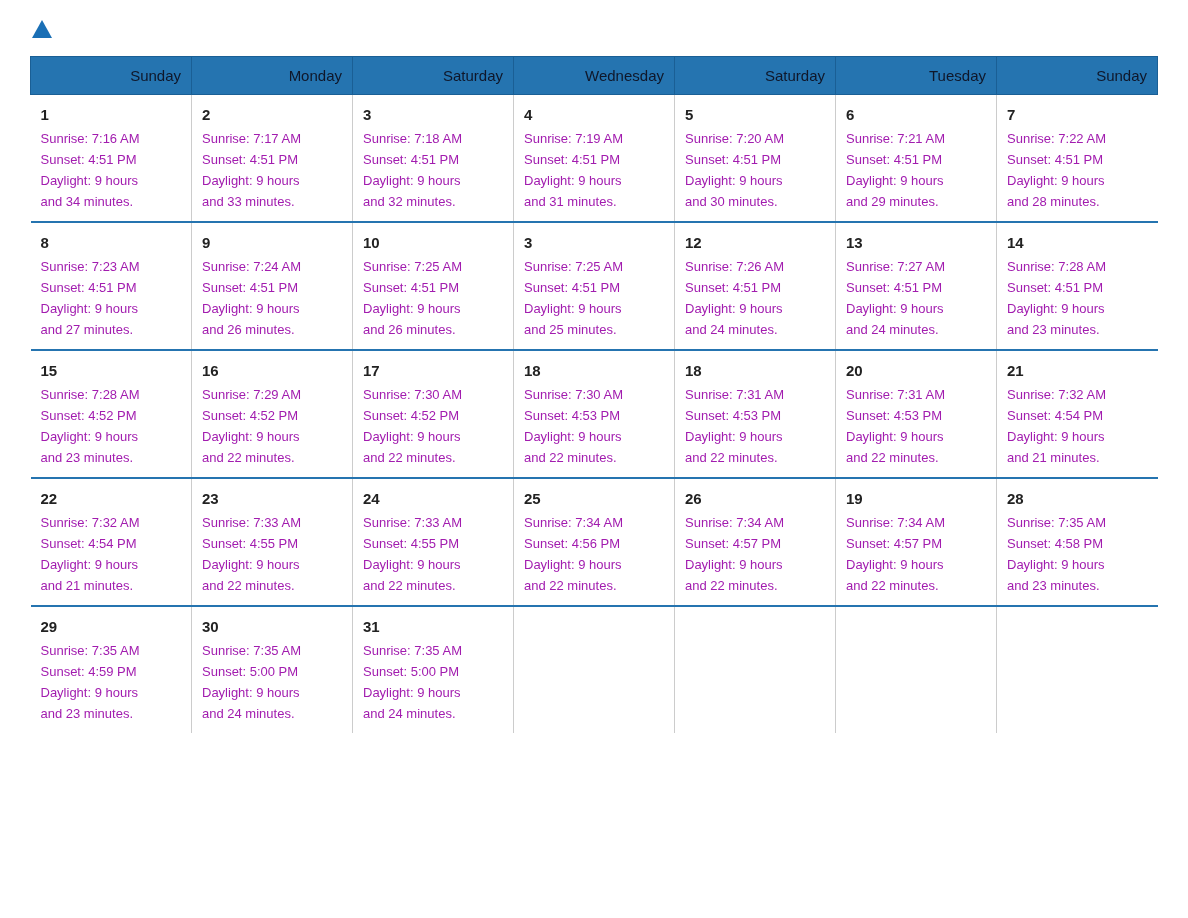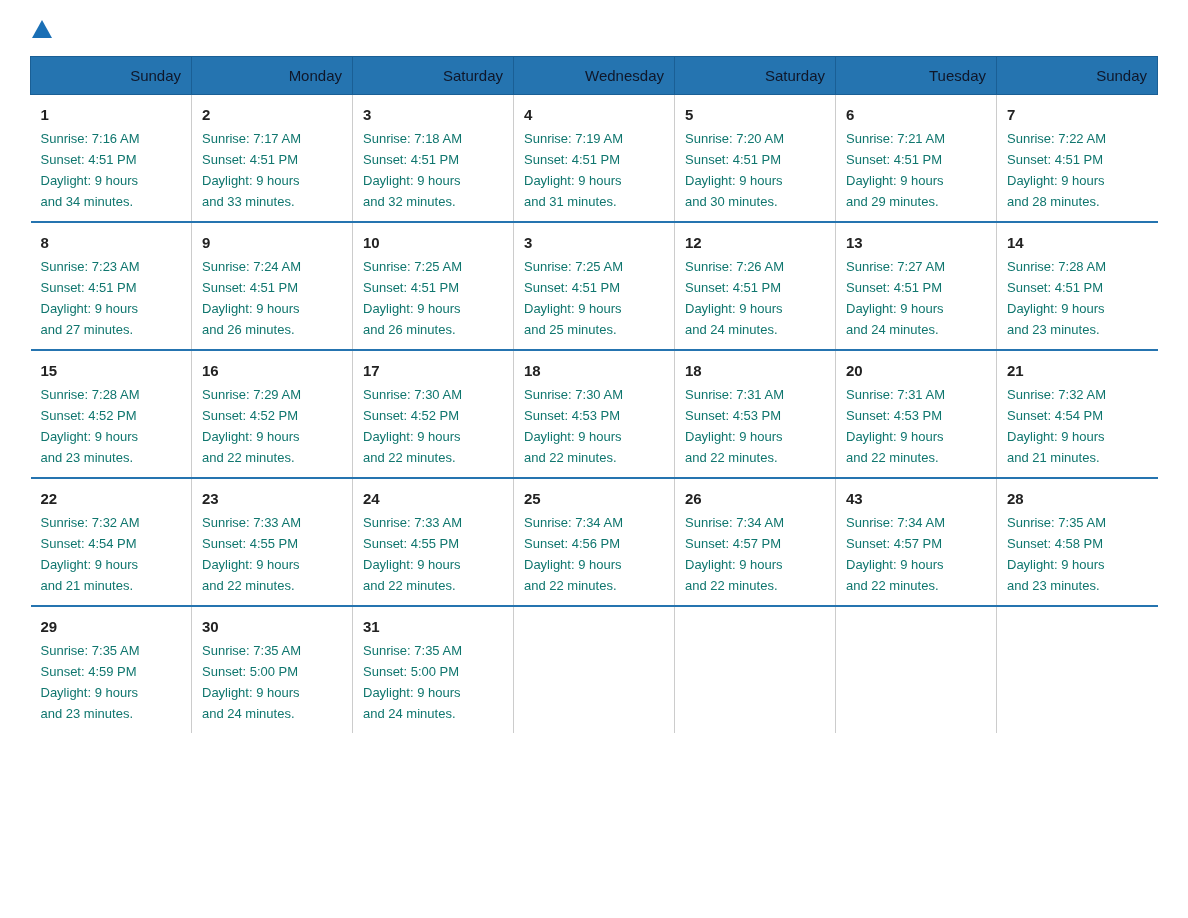--- a/index.html
+++ b/index.html
@@ -88,21 +88,21 @@
     }
     .day-num {
       font-size: 15px;
       font-weight: bold;
       display: block;
       margin-bottom: 3px;
       color: #222;
     }
     .day-info {
       font-size: 13px;
-      color: #0f766e;
+      color: #a21caf;
       line-height: 1.6;
       text-align: center;
     }
     tbody tr:last-child {
       border-bottom: none;
     }
     .empty-cell {
       background: #fff;
     }
   </style>
@@ -164,21 +164,21 @@
         <td><span class="day-num">18</span><span class="day-info">Sunrise: 7:31 AM<br>Sunset: 4:53 PM<br>Daylight: 9 hours<br>and 22 minutes.</span></td>
         <td><span class="day-num">20</span><span class="day-info">Sunrise: 7:31 AM<br>Sunset: 4:53 PM<br>Daylight: 9 hours<br>and 22 minutes.</span></td>
         <td><span class="day-num">21</span><span class="day-info">Sunrise: 7:32 AM<br>Sunset: 4:54 PM<br>Daylight: 9 hours<br>and 21 minutes.</span></td>
       </tr>
       <tr>
         <td><span class="day-num">22</span><span class="day-info">Sunrise: 7:32 AM<br>Sunset: 4:54 PM<br>Daylight: 9 hours<br>and 21 minutes.</span></td>
         <td><span class="day-num">23</span><span class="day-info">Sunrise: 7:33 AM<br>Sunset: 4:55 PM<br>Daylight: 9 hours<br>and 22 minutes.</span></td>
         <td><span class="day-num">24</span><span class="day-info">Sunrise: 7:33 AM<br>Sunset: 4:55 PM<br>Daylight: 9 hours<br>and 22 minutes.</span></td>
         <td><span class="day-num">25</span><span class="day-info">Sunrise: 7:34 AM<br>Sunset: 4:56 PM<br>Daylight: 9 hours<br>and 22 minutes.</span></td>
         <td><span class="day-num">26</span><span class="day-info">Sunrise: 7:34 AM<br>Sunset: 4:57 PM<br>Daylight: 9 hours<br>and 22 minutes.</span></td>
-        <td><span class="day-num">43</span><span class="day-info">Sunrise: 7:34 AM<br>Sunset: 4:57 PM<br>Daylight: 9 hours<br>and 22 minutes.</span></td>
+        <td><span class="day-num">19</span><span class="day-info">Sunrise: 7:34 AM<br>Sunset: 4:57 PM<br>Daylight: 9 hours<br>and 22 minutes.</span></td>
         <td><span class="day-num">28</span><span class="day-info">Sunrise: 7:35 AM<br>Sunset: 4:58 PM<br>Daylight: 9 hours<br>and 23 minutes.</span></td>
       </tr>
       <tr>
         <td><span class="day-num">29</span><span class="day-info">Sunrise: 7:35 AM<br>Sunset: 4:59 PM<br>Daylight: 9 hours<br>and 23 minutes.</span></td>
         <td><span class="day-num">30</span><span class="day-info">Sunrise: 7:35 AM<br>Sunset: 5:00 PM<br>Daylight: 9 hours<br>and 24 minutes.</span></td>
         <td><span class="day-num">31</span><span class="day-info">Sunrise: 7:35 AM<br>Sunset: 5:00 PM<br>Daylight: 9 hours<br>and 24 minutes.</span></td>
         <td class="empty-cell"></td>
         <td class="empty-cell"></td>
         <td class="empty-cell"></td>
         <td class="empty-cell"></td>

